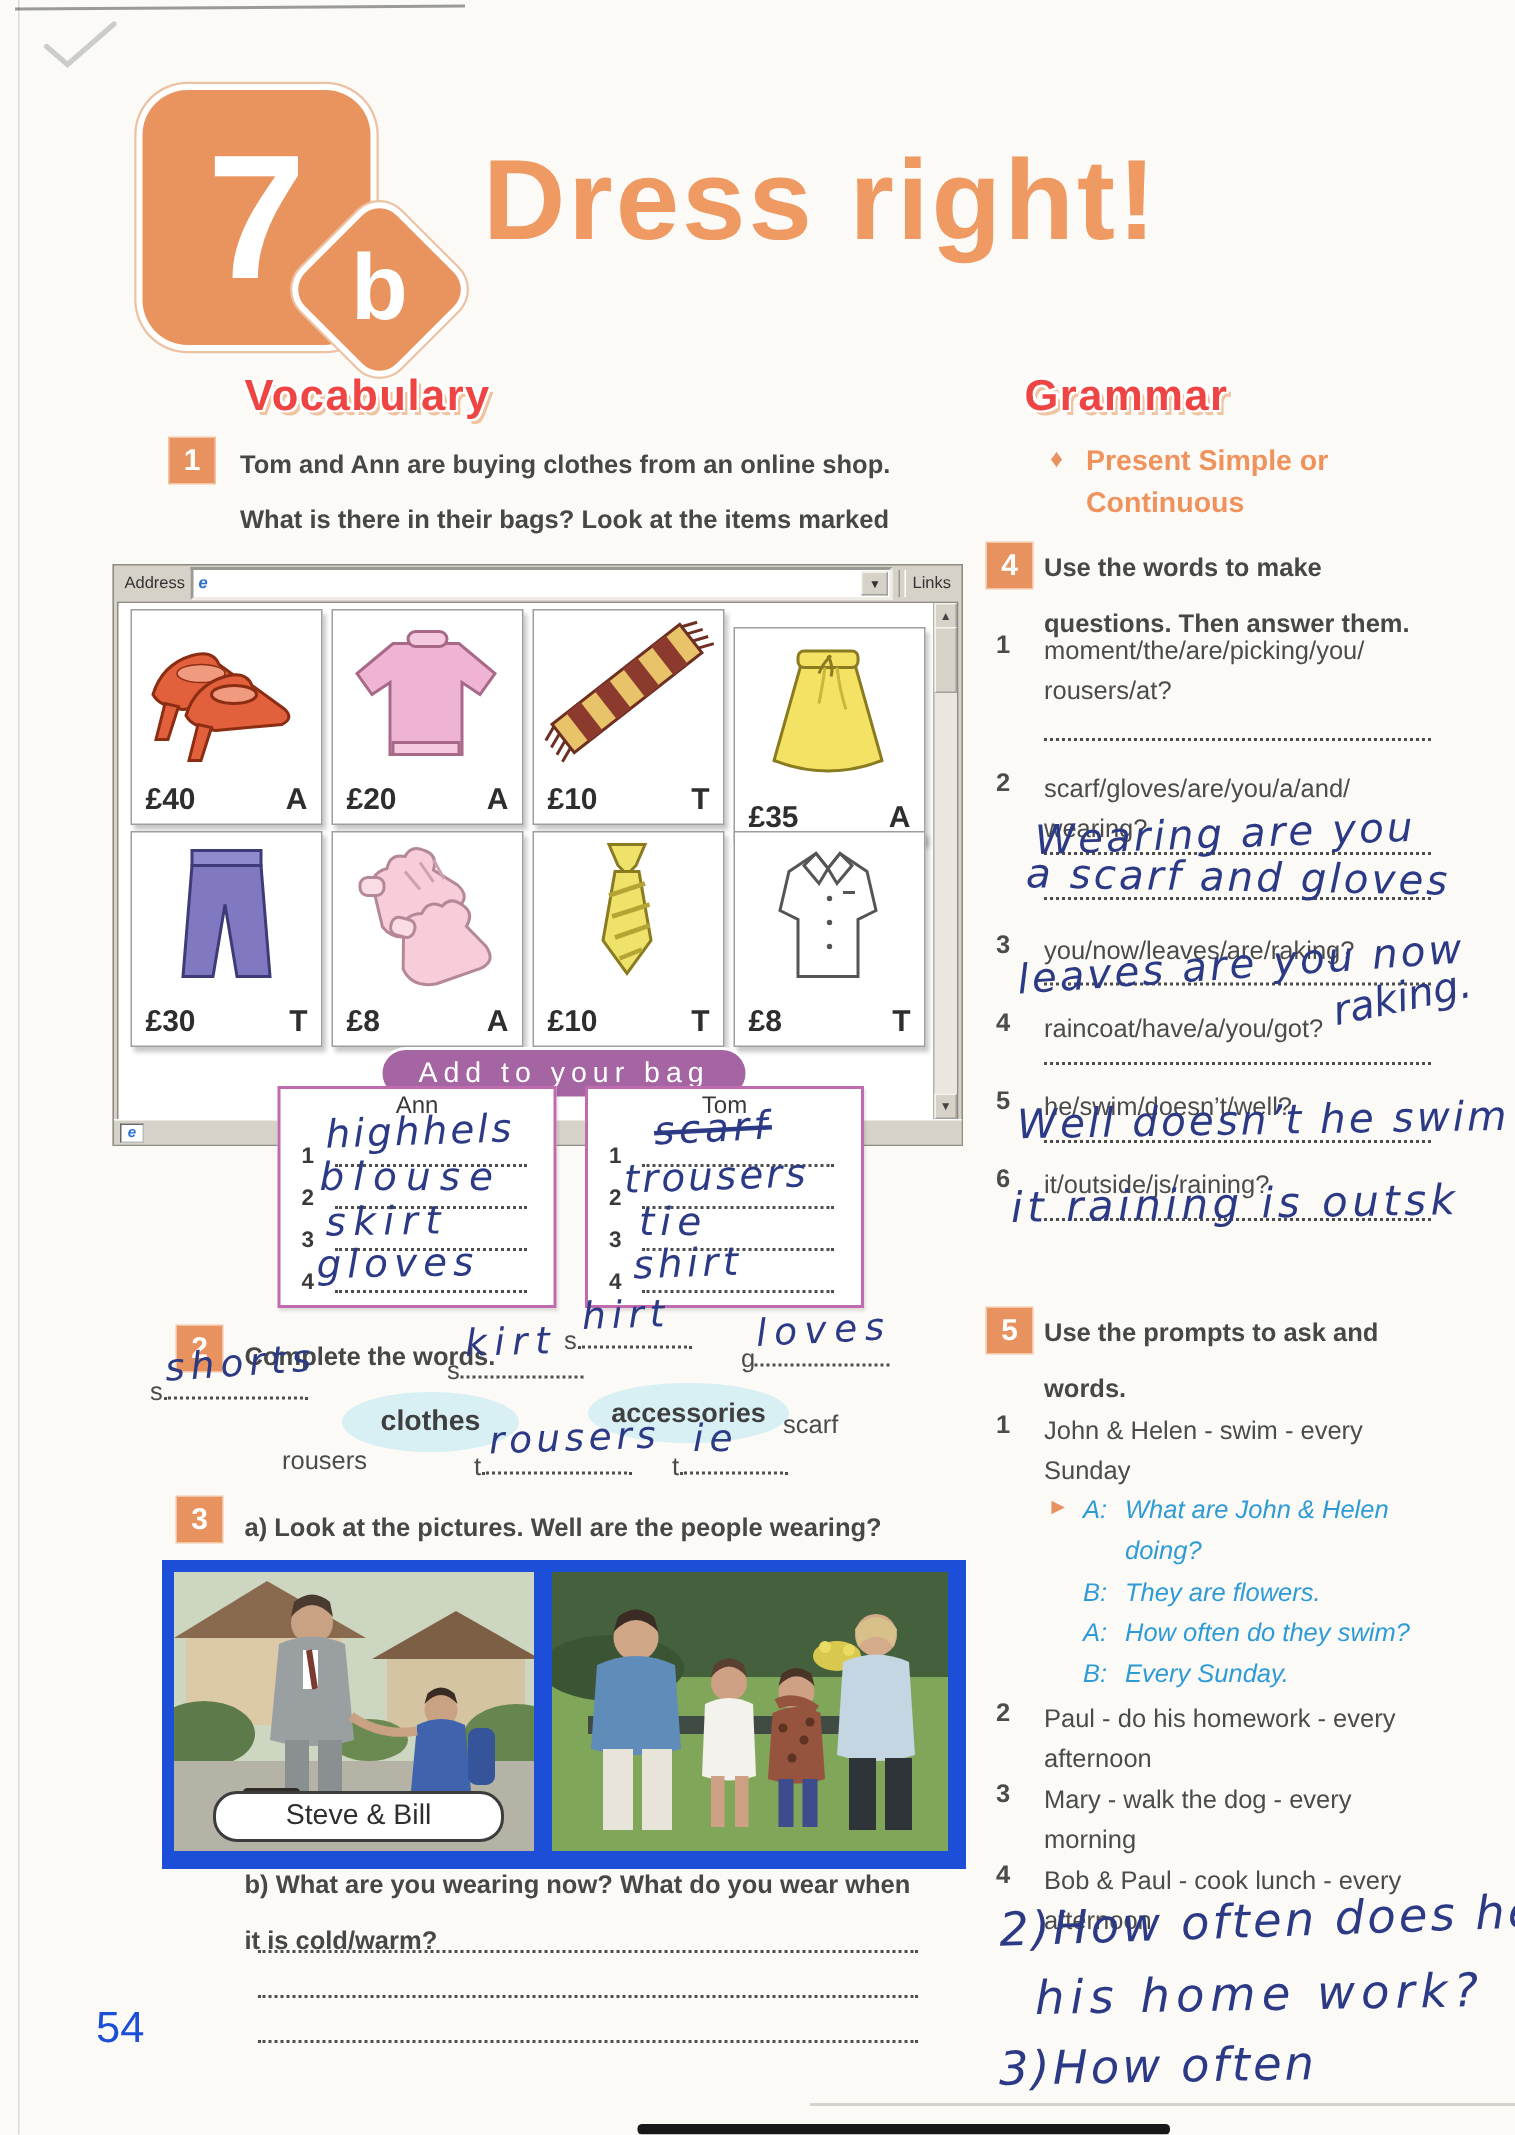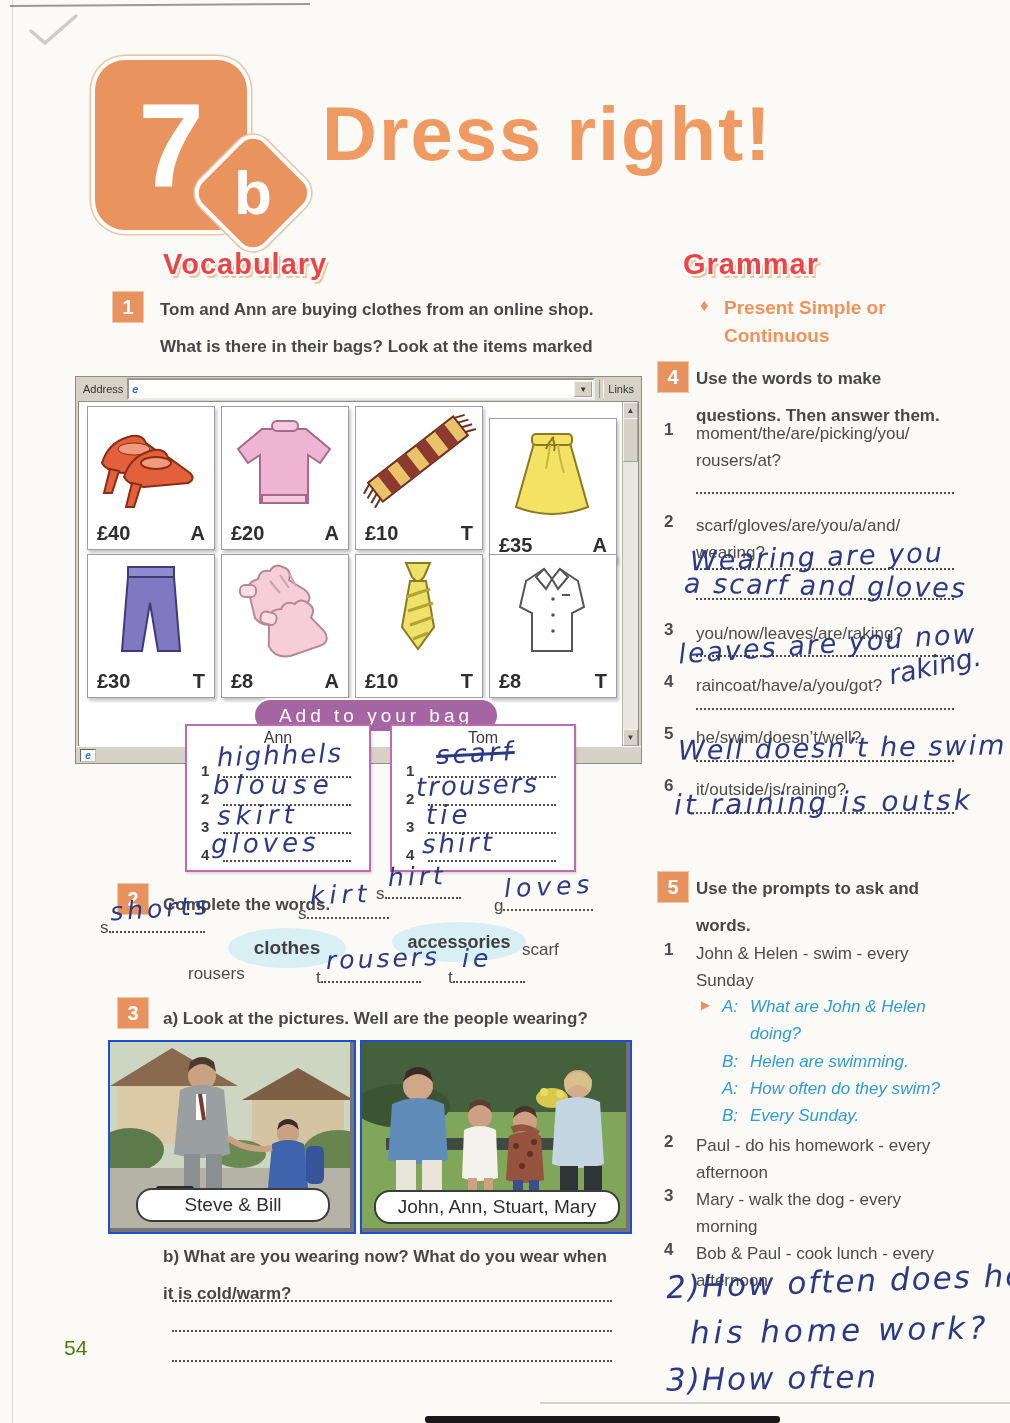--- a/index.html
+++ b/index.html
@@ -36,21 +36,21 @@
            border:2px solid #c06ab0;box-shadow:1px 2px 2px rgba(0,0,0,.12)}
   .bagtitle{position:absolute;left:0;right:0;top:3px;text-align:center;
             font-size:16px;color:#3a3a3a}
   .bagrow-num{position:absolute;left:14px;font-size:15px;font-weight:bold;color:#3a3a3a}
   .bagrow-dots{position:absolute;left:36px;width:128px}
   .ellipse{position:absolute;background:#d8eff3;border-radius:50%;
            display:flex;align-items:center;justify-content:center;
            font-weight:bold;color:#3f3f3f}
   .pill{position:absolute;background:#fff;border:2px solid #3c3c3c;border-radius:16px;
         display:flex;align-items:center;justify-content:center;font-size:19px;color:#2e2e2e}
-  .photoframe{position:absolute;border:2px solid #1d4ed8;background:#737373}
+  .photoframe{position:absolute;border:8px solid #1d4ed8;background:#1d4ed8}
 </style>
 </head>
 <body>
 
 <div class="abs" style="left:10px;top:4px;width:300px;height:2px;background:#4a4a4a;opacity:.55;transform:rotate(-0.4deg)"></div>
 <div class="abs" style="left:12px;top:0;width:1px;height:1423px;background:rgba(0,0,0,.13)"></div>
 <svg class="abs" style="left:28px;top:12px" width="52" height="38" viewBox="0 0 52 38">
   <polyline points="3,19 17,31 48,4" fill="none" stroke="#cccccc" stroke-width="3.5" stroke-linecap="round"></polyline>
 </svg>
 <div class="abs" style="left:540px;top:1402px;width:470px;height:2px;background:#d5d3ce"></div>
@@ -380,32 +380,29 @@
       <circle cx="172" cy="100" r="3" fill="#5e3322"></circle>
     <rect x="151" y="138" width="10" height="32" fill="#3c4c8c"></rect>
     <rect x="167" y="138" width="10" height="32" fill="#3c4c8c"></rect>
     <circle cx="216" cy="42" r="14" fill="#d4ac8c"></circle>
     <path d="M202 38 q14 -16 28 0 l-2 12 q-12 -14 -24 0 z" fill="#d8c08a"></path>
     <path d="M194 60 q22 -10 44 0 l4 62 q-26 8 -52 0 z" fill="#c3d6e2"></path>
     <rect x="198" y="124" width="18" height="48" fill="#2e3438"></rect>
     <rect x="222" y="124" width="18" height="48" fill="#2e3438"></rect>
     <path d="M176 92 q-14 -10 -26 -4" stroke="#96543e" stroke-width="7" fill="none"></path>
   </svg>
-  <div class="pill" style="left:12px;top:148px;width:242px;height:30px">
-    <span>John, Ann, Stuart, Mary</span>
-  </div>
 </div>
 
 <div class="abs instr" style="left:163px;top:1238px;width:452px">b) What are you wearing now? What do you wear when it is cold/warm?</div>
 
 <div class="abs dotline" style="left:172px;top:1300px;width:440px"></div>
 <div class="abs dotline" style="left:172px;top:1330px;width:440px"></div>
 <div class="abs dotline" style="left:172px;top:1360px;width:440px"></div>
 
-<div class="abs" style="left:64px;top:1336px;font-size:21px;color:#4d7c0f">54</div>
+<div class="abs" style="left:64px;top:1336px;font-size:29px;color:#1d4ed8">54</div>
 
 <div class="abs bubblehead" style="left:683px;top:248px">Grammar</div>
 <div class="abs" style="left:700px;top:296px;color:#e8935f;font-size:17px">♦</div>
 <div class="abs" style="left:724px;top:294px;width:185px;color:#f0925c;font-weight:bold;font-size:19px;line-height:28px">Present Simple or Continuous</div>
 
 <div class="abs num" style="left:658px;top:362px">4</div>
 <div class="abs instr" style="left:696px;top:360px;width:266px">Use the words to make questions. Then answer them.</div>
 
 <div class="abs itemnum" style="left:664px;top:420px">1</div>
 <div class="abs prompt" style="left:696px;top:420px">moment/the/are/picking/you/</div>
@@ -444,21 +441,21 @@
 <div class="abs instr" style="left:696px;top:870px;width:266px">Use the prompts to ask and words.</div>
 
 <div class="abs itemnum" style="left:664px;top:940px">1</div>
 <div class="abs prompt" style="left:696px;top:940px">John &amp; Helen - swim - every</div>
 <div class="abs prompt" style="left:696px;top:967px">Sunday</div>
 
 <div class="abs" style="left:698px;top:996px;color:#e8935f;font-size:15px">►</div>
 <div class="abs dlg" style="left:722px;top:993px">A:</div>
 <div class="abs dlg" style="left:750px;top:993px;width:220px">What are John &amp; Helen doing?</div>
 <div class="abs dlg" style="left:722px;top:1048px">B:</div>
-<div class="abs dlg" style="left:750px;top:1048px;width:220px">Helen are swimming.</div>
+<div class="abs dlg" style="left:750px;top:1048px;width:220px">They are flowers.</div>
 <div class="abs dlg" style="left:722px;top:1075px">A:</div>
 <div class="abs dlg" style="left:750px;top:1075px;width:220px">How often do they swim?</div>
 <div class="abs dlg" style="left:722px;top:1102px">B:</div>
 <div class="abs dlg" style="left:750px;top:1102px;width:220px">Every Sunday.</div>
 
 <div class="abs itemnum" style="left:664px;top:1132px">2</div>
 <div class="abs prompt" style="left:696px;top:1132px">Paul - do his homework - every</div>
 <div class="abs prompt" style="left:696px;top:1159px">afternoon</div>
 <div class="abs itemnum" style="left:664px;top:1186px">3</div>
 <div class="abs prompt" style="left:696px;top:1186px">Mary - walk the dog - every</div>

